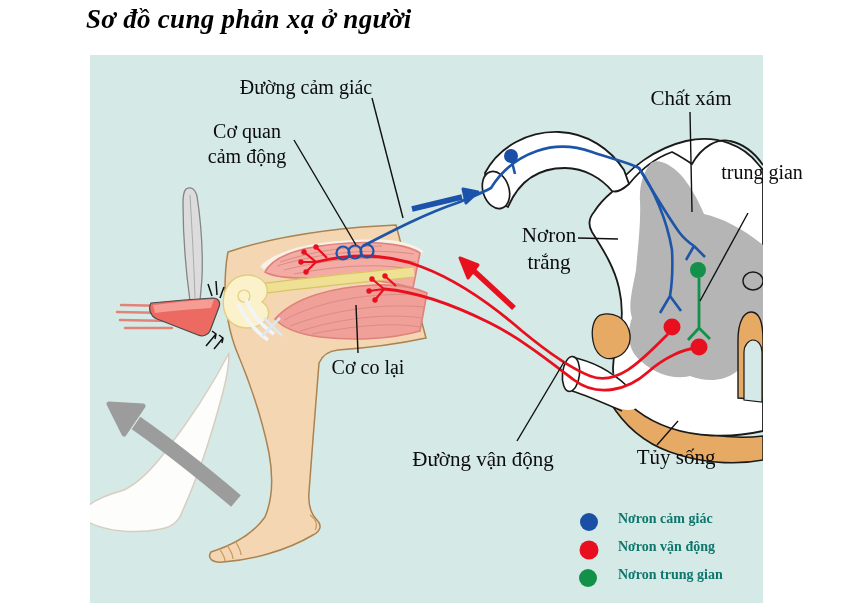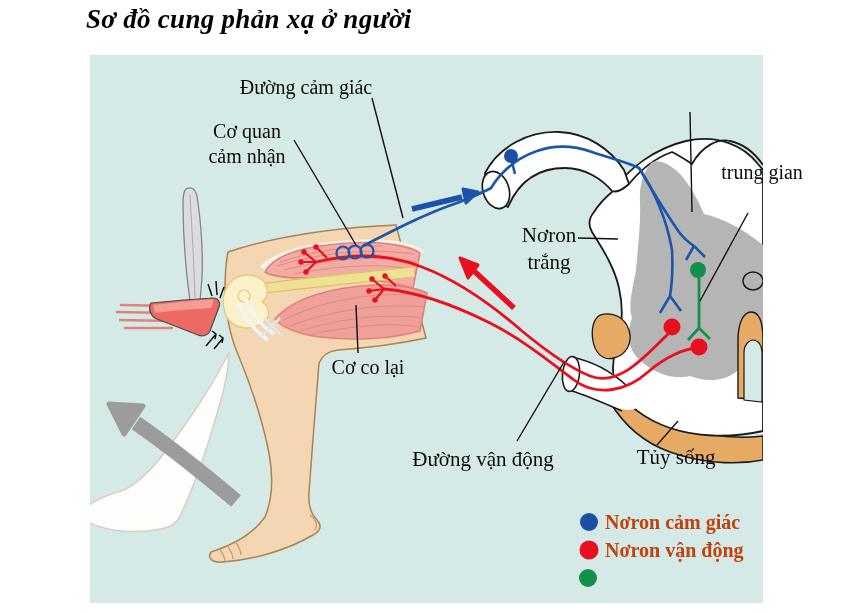--- a/index.html
+++ b/index.html
@@ -4,21 +4,21 @@
 <style>
   html,body{margin:0;padding:0;background:#ffffff;}
   #stage{position:relative;width:842px;height:613px;background:#ffffff;overflow:hidden;
          font-family:"Liberation Serif",serif;margin-left:22px;}
   #art{position:absolute;left:0;top:0;}
   .lbl{position:absolute;font-weight:normal;font-size:20px;line-height:25px;color:#0c0c0c;
        text-align:center;white-space:nowrap;transform:translateX(-50%);}
   .lbl.big{font-size:21px;}
   #title{position:absolute;left:64px;top:4px;font-weight:bold;font-style:italic;
          font-size:27px;letter-spacing:.3px;color:#000;white-space:nowrap;}
-  .legend-text{position:absolute;left:583px;font-weight:bold;font-size:20px;color:#c2410c;white-space:nowrap;}
+  .legend-text{position:absolute;left:596px;font-weight:bold;font-size:14px;color:#0f766e;white-space:nowrap;}
 </style>
 </head>
 <body>
 
 <div id="stage">
 
   <svg id="art" width="842" height="613" viewBox="0 0 842 613">
     <defs>
       <clipPath id="panelClip">
           <rect x="68" y="55" width="673" height="548"></rect>
@@ -183,35 +183,37 @@
     <circle cx="567" cy="550" r="9.5" fill="#e8101e"></circle>
     <circle cx="566" cy="578" r="9" fill="#13904a"></circle>
   </svg>
 
   <div id="title">Sơ đồ cung phản xạ ở người</div>
 
   <div class="lbl" style="left:284px;top:75px;">Đường cảm giác</div>
 
   <div class="lbl" style="left:225px;top:119px;">
     <div>Cơ quan</div>
-    <div>cảm nhận</div>
+    <div>cảm động</div>
   </div>
 
+  <div class="lbl big" style="left:669px;top:86px;">Chất xám</div>
 
   <div class="lbl" style="left:740px;top:160px;">
     <div>trung gian</div>
   </div>
 
   <div class="lbl big" style="left:527px;top:222px;line-height:27px;">
     <div>Nơron</div>
     <div>trắng</div>
   </div>
 
   <div class="lbl" style="left:346px;top:355px;">Cơ co lại</div>
 
   <div class="lbl big" style="left:461px;top:447px;">Đường vận động</div>
 
   <div class="lbl big" style="left:654px;top:445px;">Tủy sống</div>
 
   <div class="legend-text" style="top:511px;">Nơron cảm giác</div>
   <div class="legend-text" style="top:539px;text-align:right;">Nơron vận động</div>
+  <div class="legend-text" style="top:567px;">Nơron trung gian</div>
 
 </div>
 
 </body></html>

